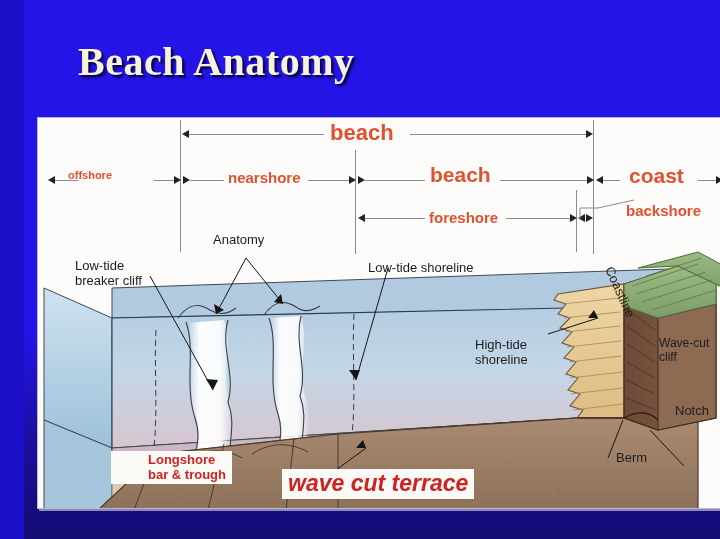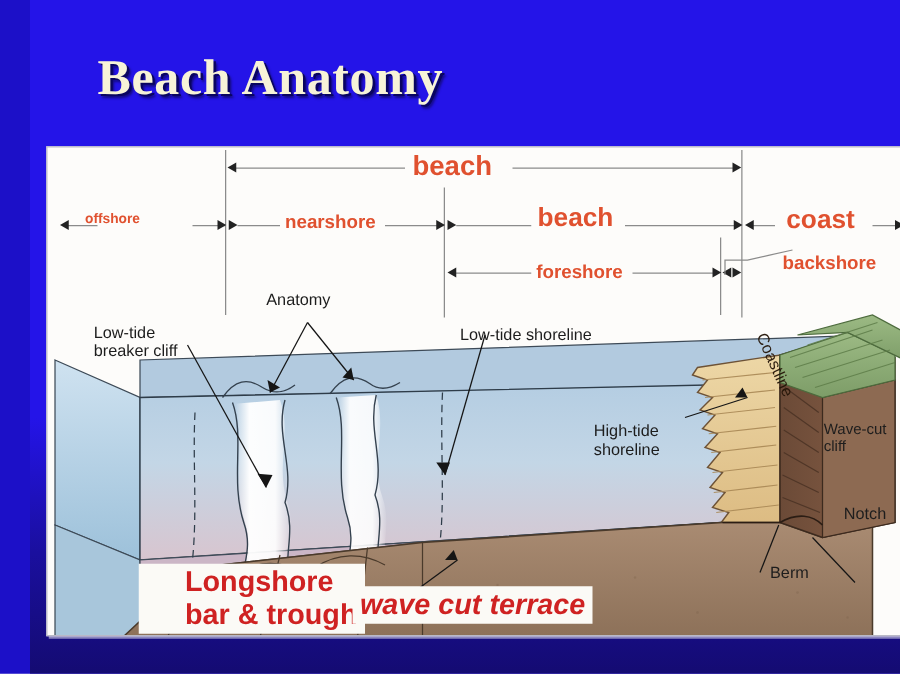--- a/index.html
+++ b/index.html
@@ -295,21 +295,21 @@
         <div>Wave-cut</div>
         <div>cliff</div>
       </div>
 
       <div class="lbl dark" style="left:637px;top:285px;font-size:13px;">Notch</div>
 
       <div class="lbl dark" style="left:578px;top:332px;font-size:13px;">Berm</div>
 
       <div class="lbl dark" style="left:578px;top:146px;font-size:13px;color:#241508;transform:rotate(66deg);transform-origin:left top;opacity:.95;">Coastline</div>
 
-      <div class="lbl redbox" style="left:73px;top:333px;font-size:23px;padding-left:37px;">
+      <div class="lbl redbox" style="left:73px;top:333px;font-size:13px;padding-left:37px;">
         <div>Longshore</div>
         <div>bar &amp; trough</div>
       </div>
 
       <div class="lbl redbox" style="left:244px;top:351px;font-size:23px;font-style:italic;">
         <div>wave cut terrace</div>
       </div>
 
     </div>
   </div>

